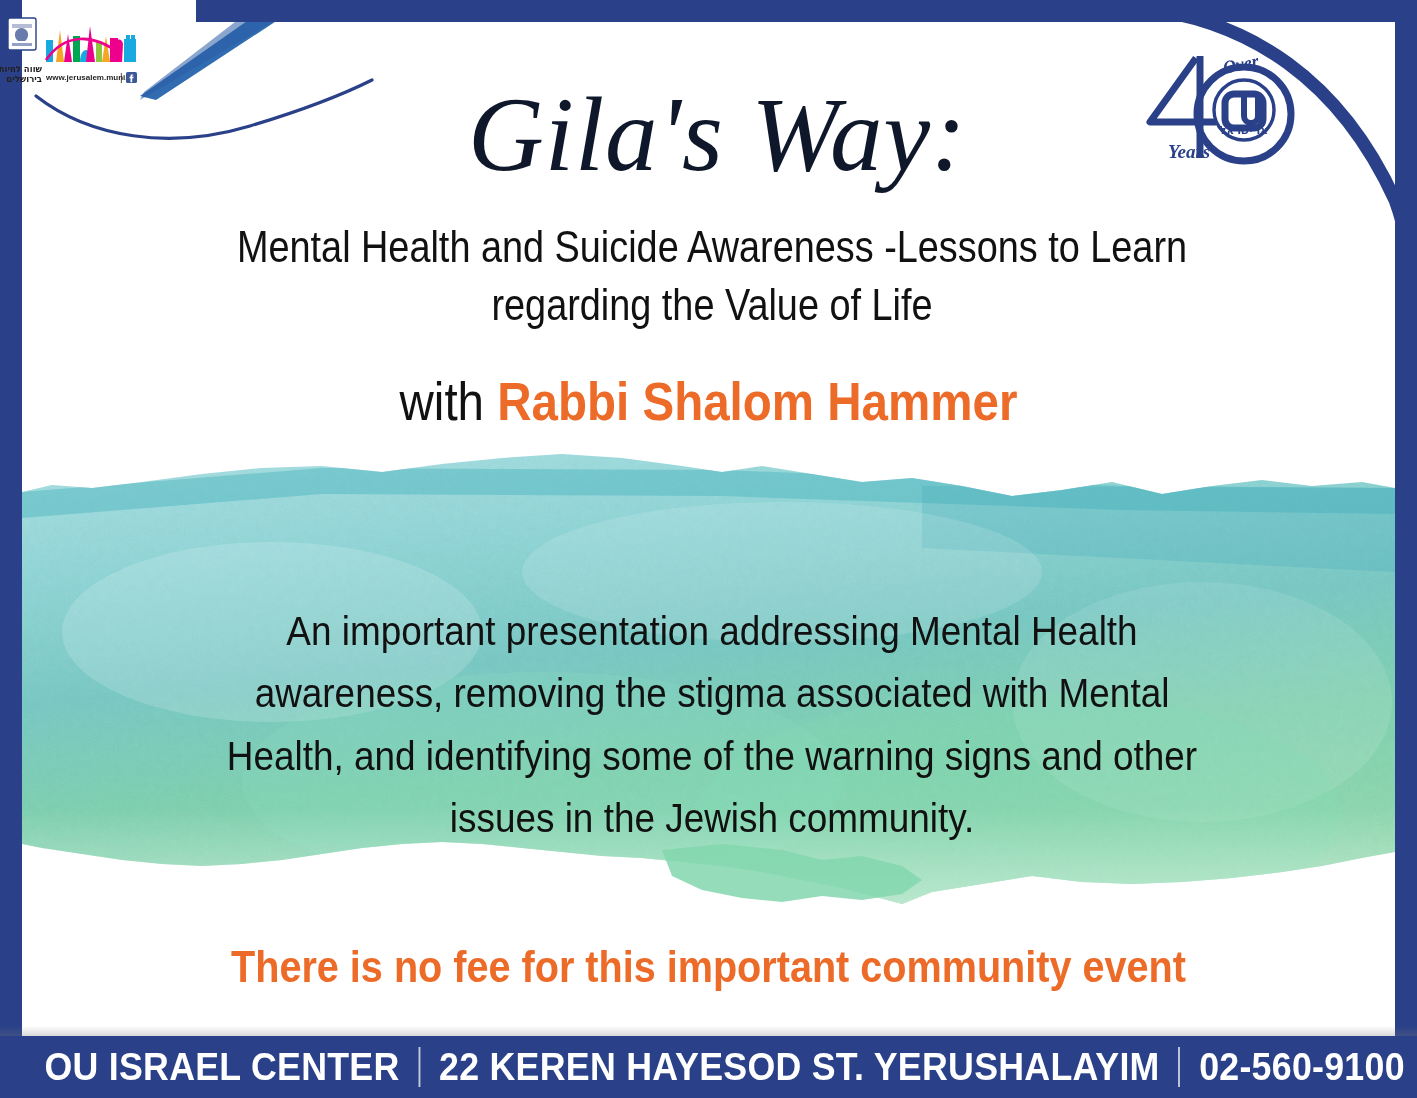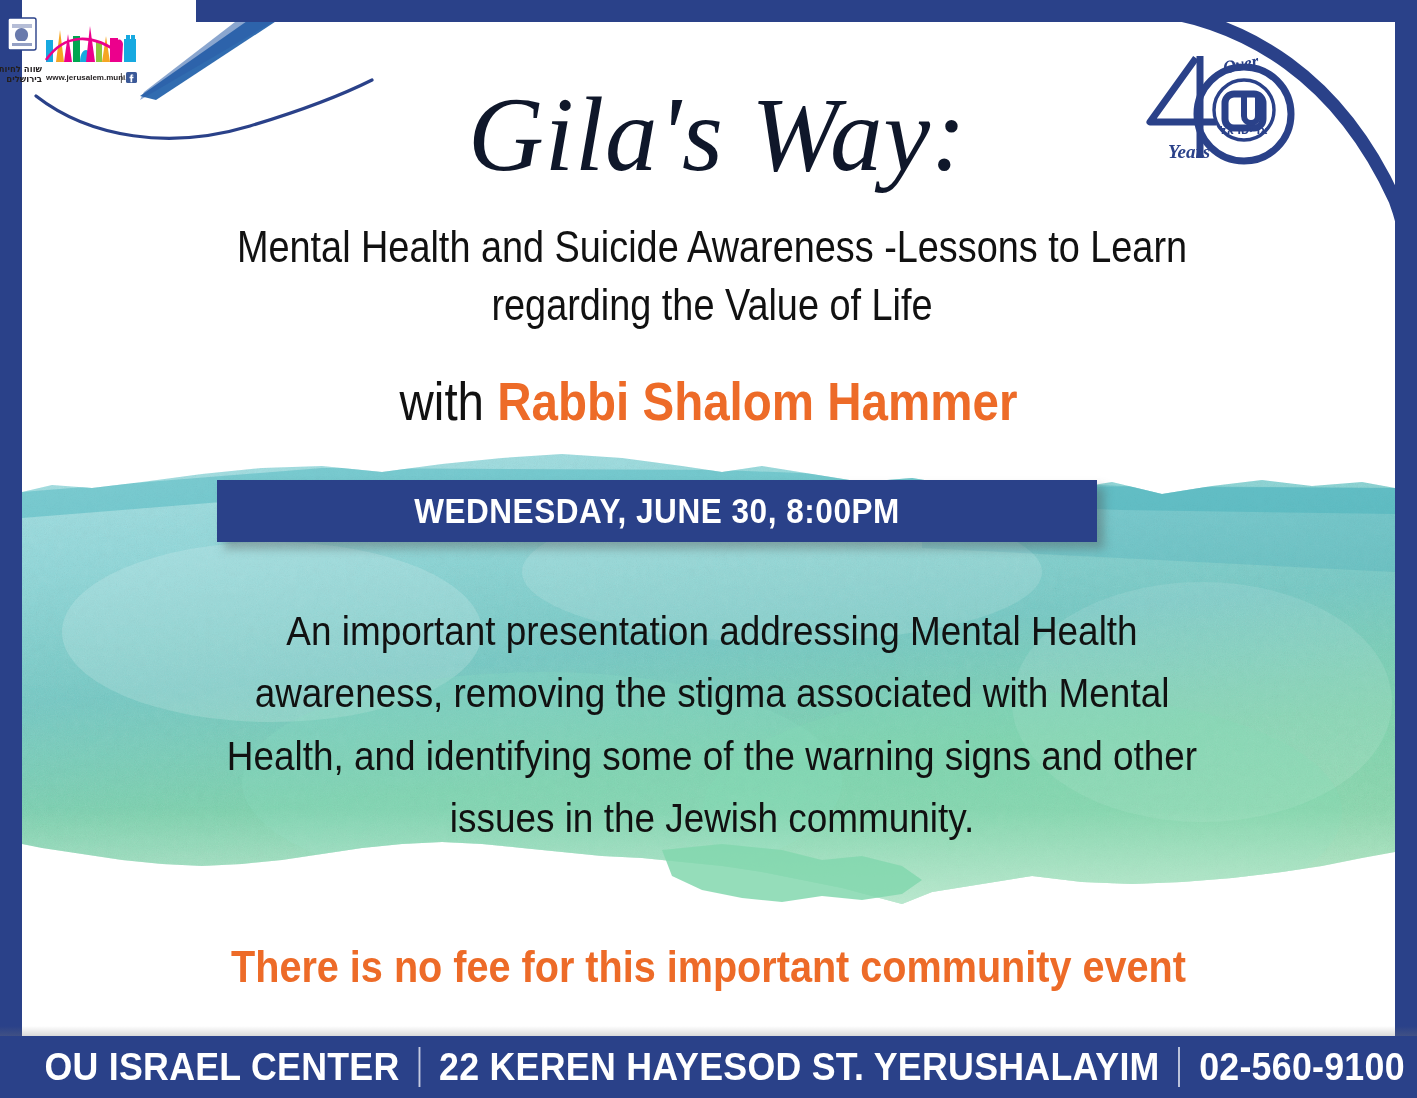--- a/index.html
+++ b/index.html
@@ -225,23 +225,20 @@
 
     <div class="subtitle">
       <div>Mental Health and Suicide Awareness -Lessons to Learn</div>
       <div>regarding the Value of Life</div>
     </div>
 
     <div class="speaker">
       <span class="w">with </span><span class="nm">Rabbi Shalom Hammer</span>
     </div>
 
-    <div class="datebar">
-      <span>WEDNESDAY, JUNE 30, 8:00PM</span>
-    </div>
 
     <div class="body-text">
       <div>An important presentation addressing Mental Health</div>
       <div>awareness, removing the stigma associated with Mental</div>
       <div>Health, and identifying some of the warning signs and other</div>
       <div>issues in the Jewish community.</div>
     </div>
 
     <div class="nofee">There is no fee for this important community event</div>
   </div>

